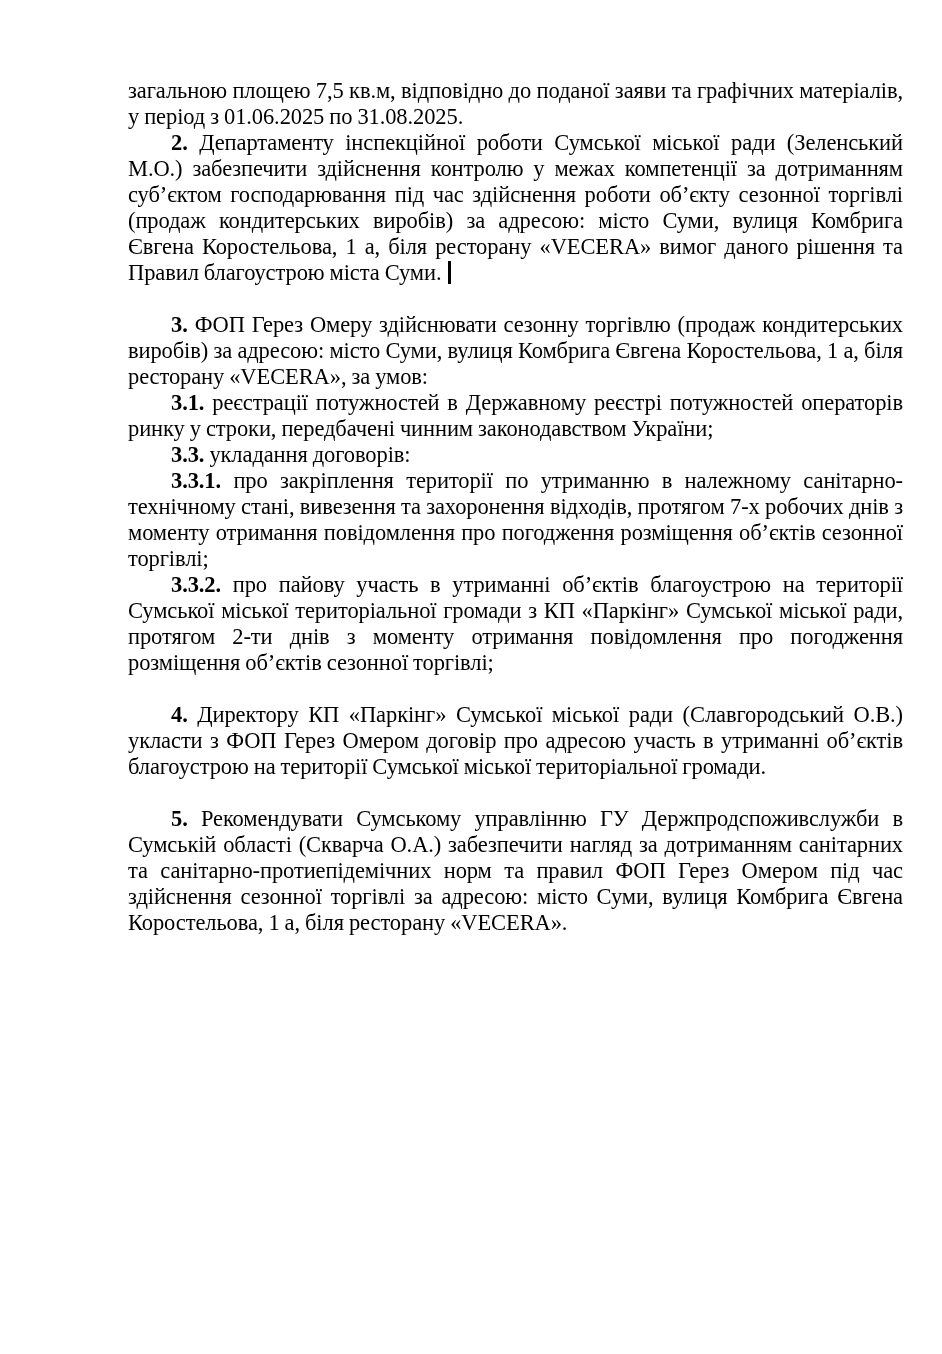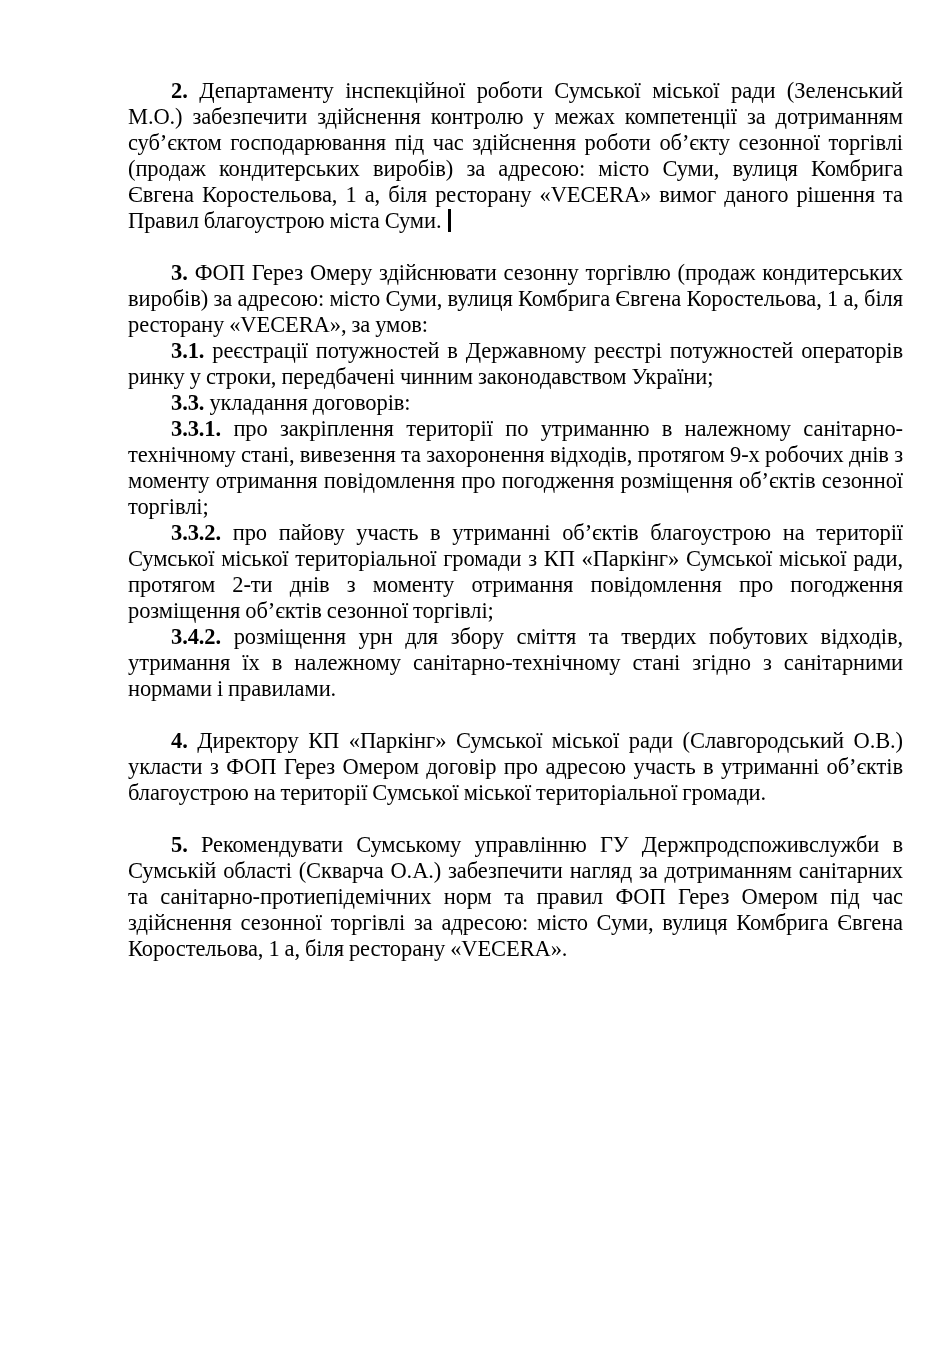--- a/index.html
+++ b/index.html
@@ -56,39 +56,39 @@
     margin-left: 7px;
     vertical-align: -4px;
   }
 </style>
 </head>
 <body>
 
 <div class="page">
   <div class="content">
 
+    <p class="no-indent"><b></b> <span>загальною площею 7,5 кв.м, відповідно до поданої заяви та графічних матеріалів, у період з 01.06.2025 по 31.08.2025.</span></p>
 
     <p><b>2.</b> <span>Департаменту інспекційної роботи Сумської міської ради (Зеленський М.О.) забезпечити здійснення контролю у межах компетенції за дотриманням суб’єктом господарювання під час здійснення роботи об’єкту сезонної торгівлі (продаж кондитерських виробів) за адресою: місто Суми, вулиця Комбрига Євгена Коростельова, 1 а, біля ресторану «VECERA» вимог даного рішення та Правил благоустрою міста Суми.</span><span class="caret"></span></p>
 
     <div class="spacer"></div>
 
     <p><b>3.</b> <span>ФОП Герез Омеру здійснювати сезонну торгівлю (продаж кондитерських виробів) за адресою: місто Суми, вулиця Комбрига Євгена Коростельова, 1 а, біля ресторану «VECERA», за умов:</span></p>
 
     <p><b>3.1.</b> <span>реєстрації потужностей в Державному реєстрі потужностей операторів ринку у строки, передбачені чинним законодавством України;</span></p>
 
 
     <p><b>3.3.</b> <span>укладання договорів:</span></p>
 
-    <p><b>3.3.1.</b> <span>про закріплення території по утриманню в належному санітарно-технічному стані, вивезення та захоронення відходів, протягом 9-х робочих днів з моменту отримання повідомлення про погодження розміщення об’єктів сезонної торгівлі;</span></p>
+    <p><b>3.3.1.</b> <span>про закріплення території по утриманню в належному санітарно-технічному стані, вивезення та захоронення відходів, протягом 7-х робочих днів з моменту отримання повідомлення про погодження розміщення об’єктів сезонної торгівлі;</span></p>
 
     <p><b>3.3.2.</b> <span>про пайову участь в утриманні об’єктів благоустрою на території Сумської міської територіальної громади з КП «Паркінг» Сумської міської ради, протягом 2-ти днів з моменту отримання повідомлення про погодження розміщення об’єктів сезонної торгівлі;</span></p>
 
 
 
-    <p><b>3.4.2.</b> <span>розміщення урн для збору сміття та твердих побутових відходів, утримання їх в належному санітарно-технічному стані згідно з санітарними нормами і правилами.</span></p>
 
     <div class="spacer"></div>
 
     <p><b>4.</b> <span>Директору КП «Паркінг» Сумської міської ради (Славгородський О.В.) укласти з ФОП Герез Омером договір про адресою участь в утриманні об’єктів благоустрою на території Сумської міської територіальної громади.</span></p>
 
     <div class="spacer"></div>
 
     <p><b>5.</b> <span>Рекомендувати Сумському управлінню ГУ Держпродспоживслужби в Сумській області (Скварча О.А.) забезпечити нагляд за дотриманням санітарних та санітарно-протиепідемічних норм та правил ФОП Герез Омером під час здійснення сезонної торгівлі за адресою: місто Суми, вулиця Комбрига Євгена Коростельова, 1 а, біля ресторану «VECERA».</span></p>
 
   </div>

